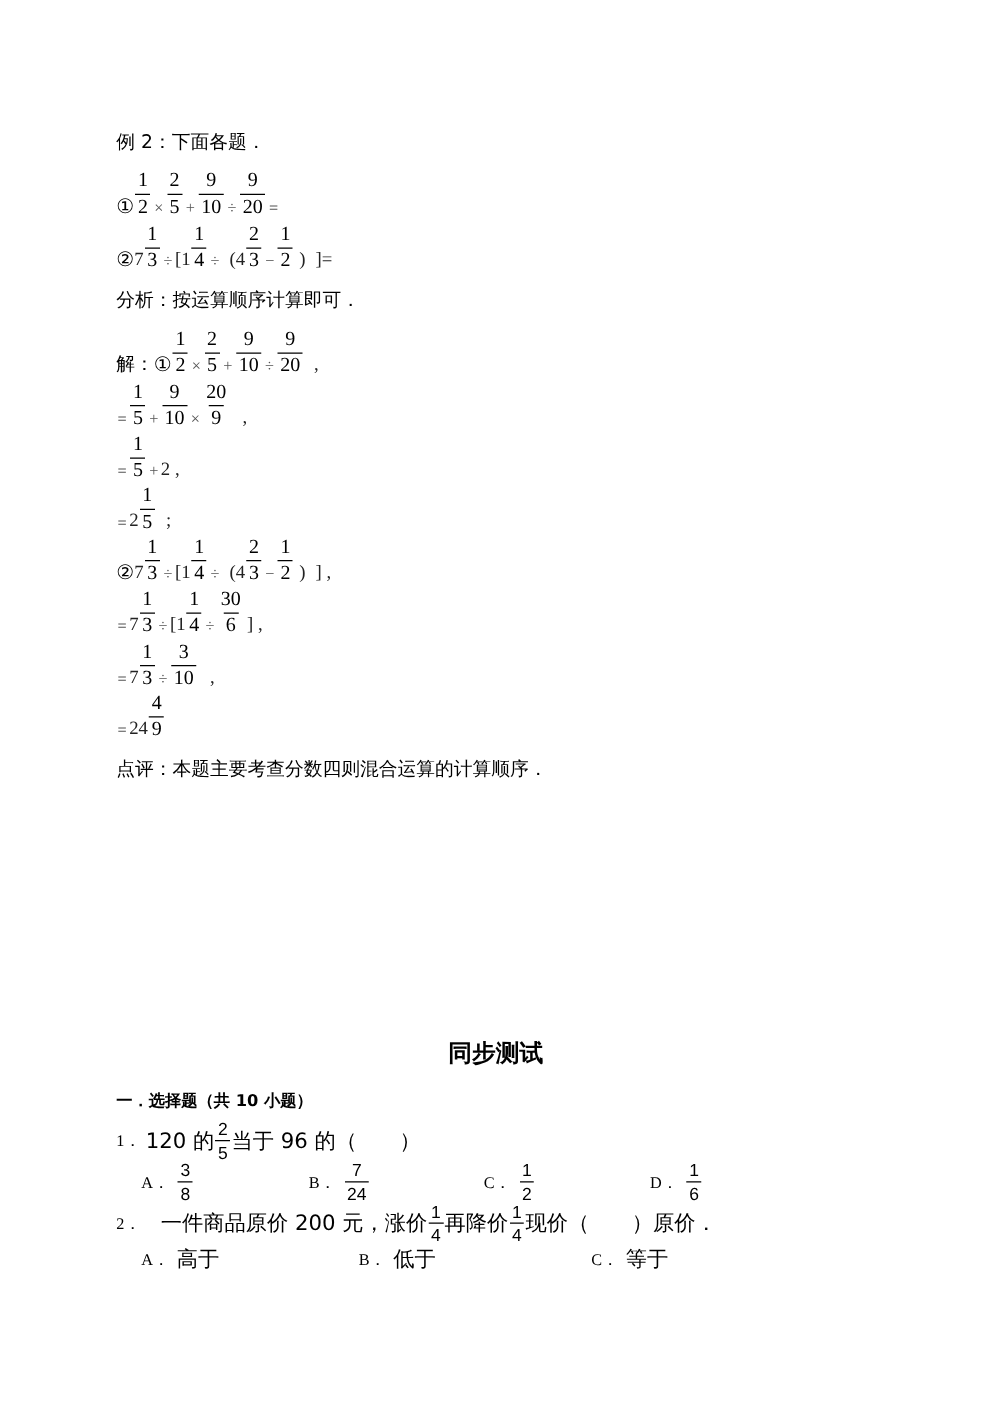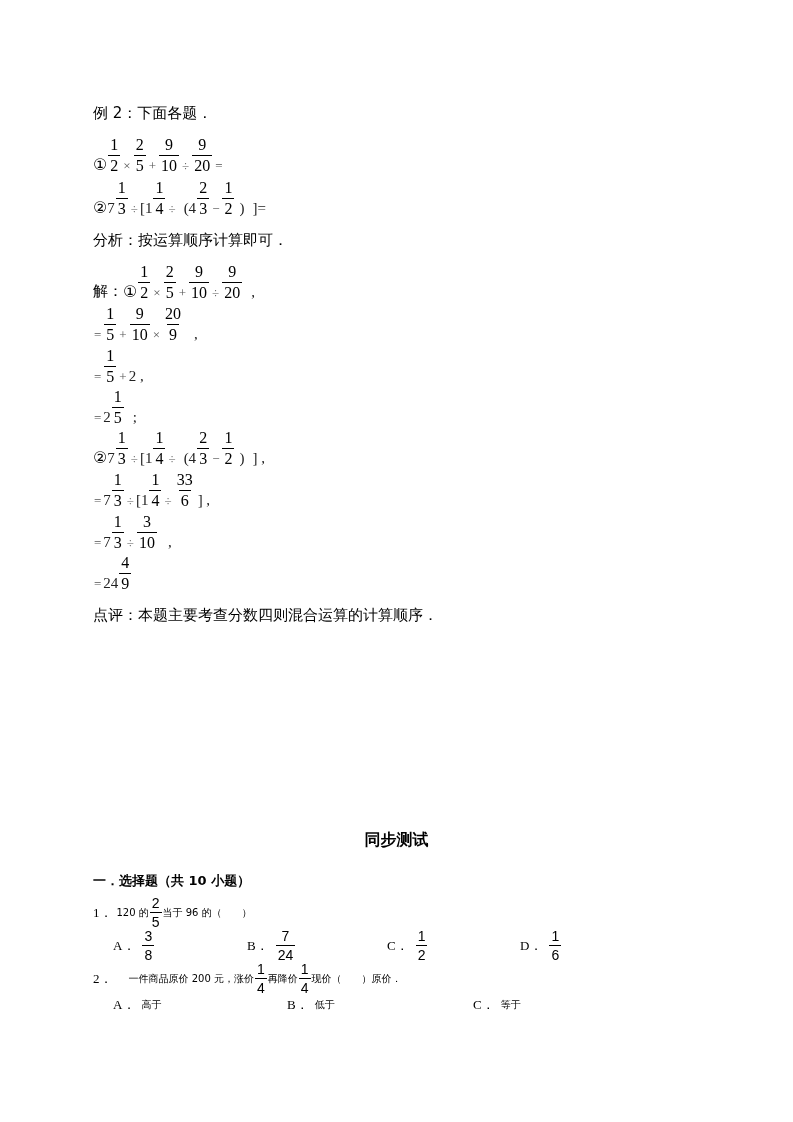--- a/index.html
+++ b/index.html
@@ -7,25 +7,25 @@
   .cjk { font-family: "DejaVu Sans", sans-serif; }
   .line { position: absolute; left: 93px; display: flex; align-items: flex-end; white-space: nowrap; font-size: 15px; }
   .math { font-family: "Liberation Serif", serif; font-size: 15px; color: #222; }
   .op { font-family: "Liberation Serif", serif; font-size: 13px; color: #555; margin: 0 2px; }
   .frac { display: inline-flex; flex-direction: column; align-items: center; vertical-align: middle; margin: 0 1px; line-height: 1; }
   .frac .num { font-family: "Liberation Serif", serif; font-size: 16px; padding: 0 2px 2px; }
   .frac .den { font-family: "Liberation Serif", serif; font-size: 16px; padding: 2px 2px 0; border-top: 1px solid #000; }
   .frac.sm .num, .frac.sm .den { font-size: 14px; }
   .frac.sans .num, .frac.sans .den { font-family: "Liberation Sans", sans-serif; }
   .circ { font-family: "DejaVu Sans", sans-serif; font-size: 16px; }
-  .title { position: absolute; left: 0; width: 793px; top: 830px; text-align: center; font-family: "DejaVu Sans", sans-serif; font-weight: bold; font-size: 16px; }
+  .title { position: absolute; left: 0; width: 793px; top: 830px; text-align: center; font-family: "DejaVu Sans", sans-serif; font-weight: bold; font-size: 19px; }
   .q-line { position: absolute; left: 93px; display: flex; align-items: center; white-space: nowrap; font-size: 13px; font-family: "Liberation Serif", serif; }
   .opt { position: absolute; display: flex; align-items: center; font-size: 13px; font-family: "Liberation Serif", serif; white-space: nowrap; }
   .opt .lbl { margin-right: 6px; }
-  .cjk13 { font-family: "DejaVu Sans", sans-serif; font-size: 10px; text-align: right; }
+  .cjk13 { font-family: "DejaVu Sans", sans-serif; font-size: 17px; text-align: right; }
 </style>
 </head>
 <body>
 
 <div class="line cjk" style="top:104px;">
   <span>例 2：下面各题．</span>
 </div>
 
 <div class="line" style="top:137px;">
   <span class="circ">①</span>
@@ -183,21 +183,21 @@
       <span class="den">3</span>
     </span>
   <span class="op">÷</span>
     <span class="math">[1</span>
   <span class="frac">
       <span class="num">1</span>
       <span class="den">4</span>
     </span>
   <span class="op">÷</span>
   <span class="frac">
-      <span class="num">33</span>
+      <span class="num">30</span>
       <span class="den">6</span>
     </span>
   <span class="math" style="margin-left:2px;">] ,</span>
 </div>
 
 <div class="line" style="top:514px; left:92px;">
   <span class="op">=</span>
     <span class="math">7</span>
   <span class="frac">
       <span class="num">1</span>

